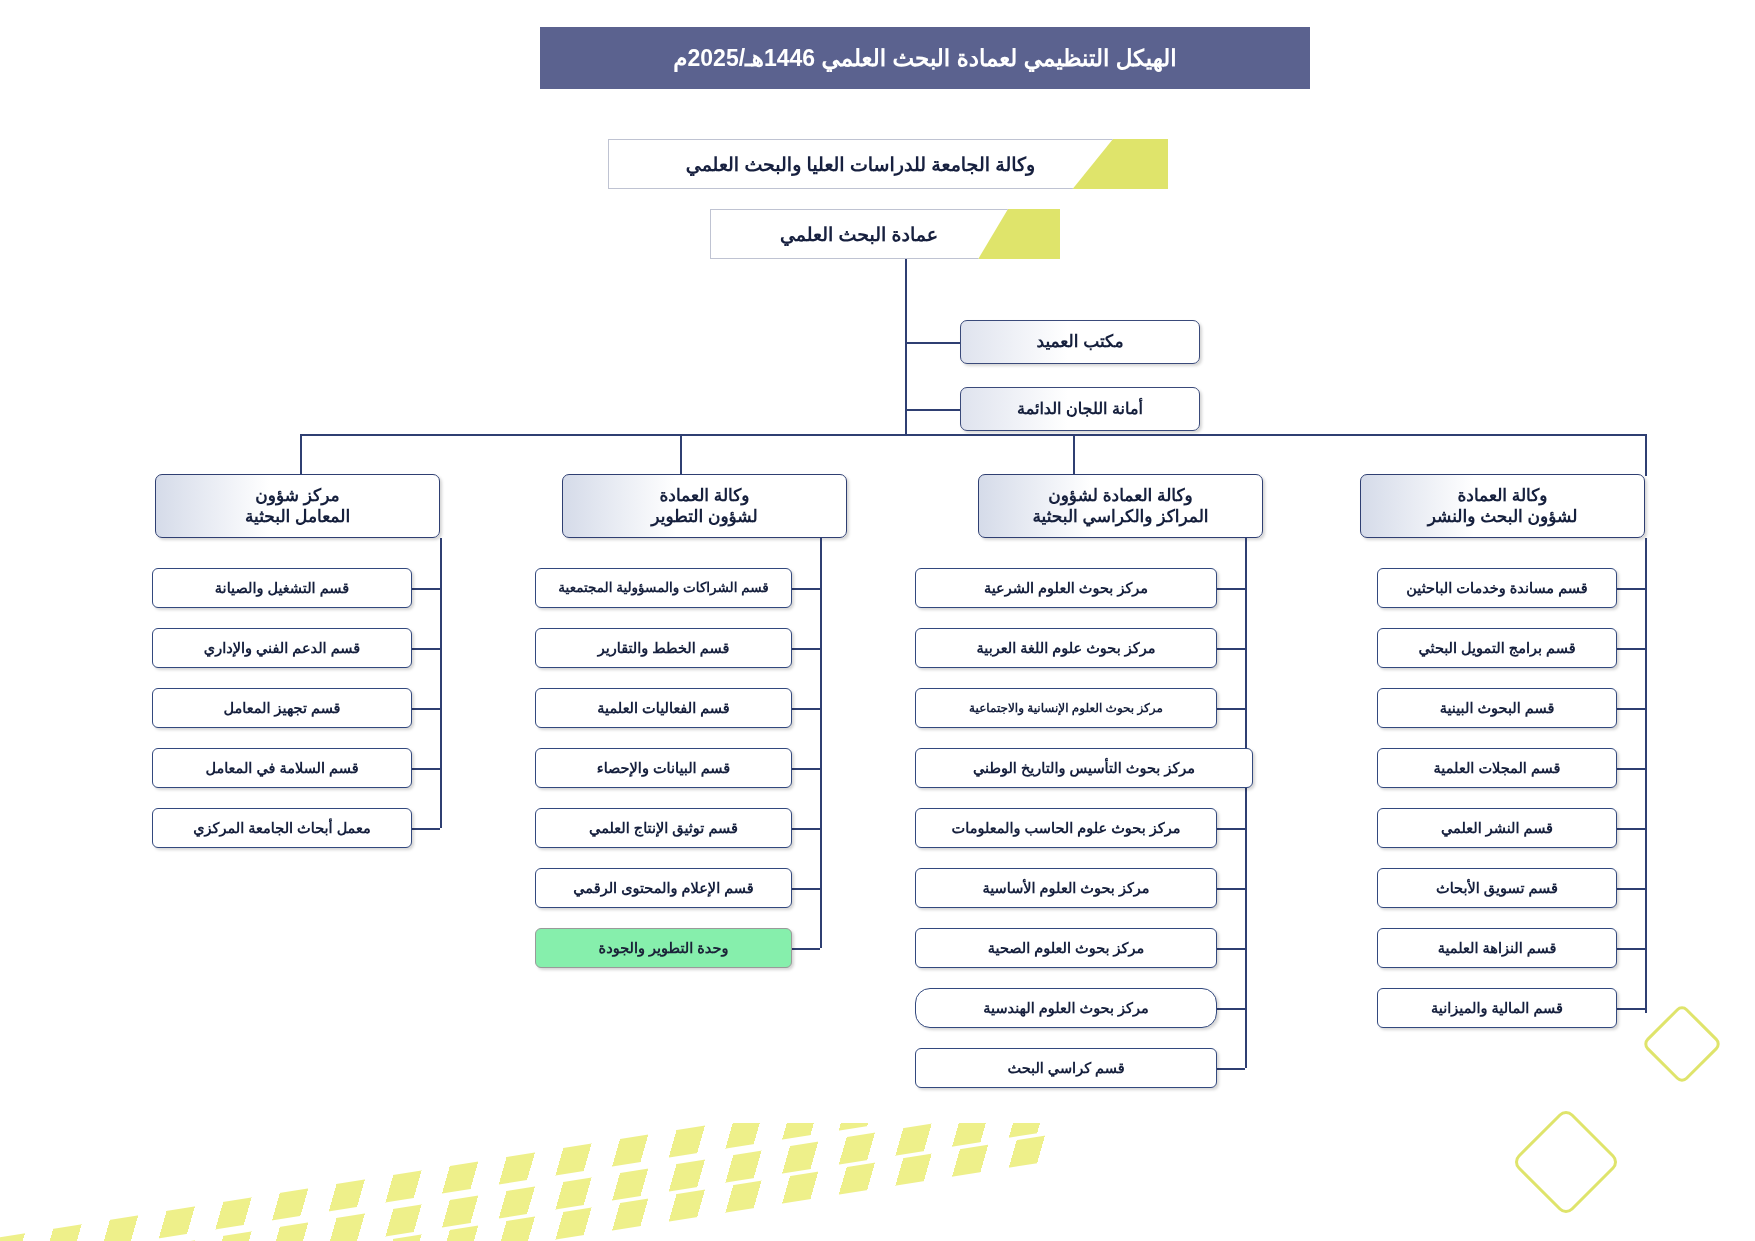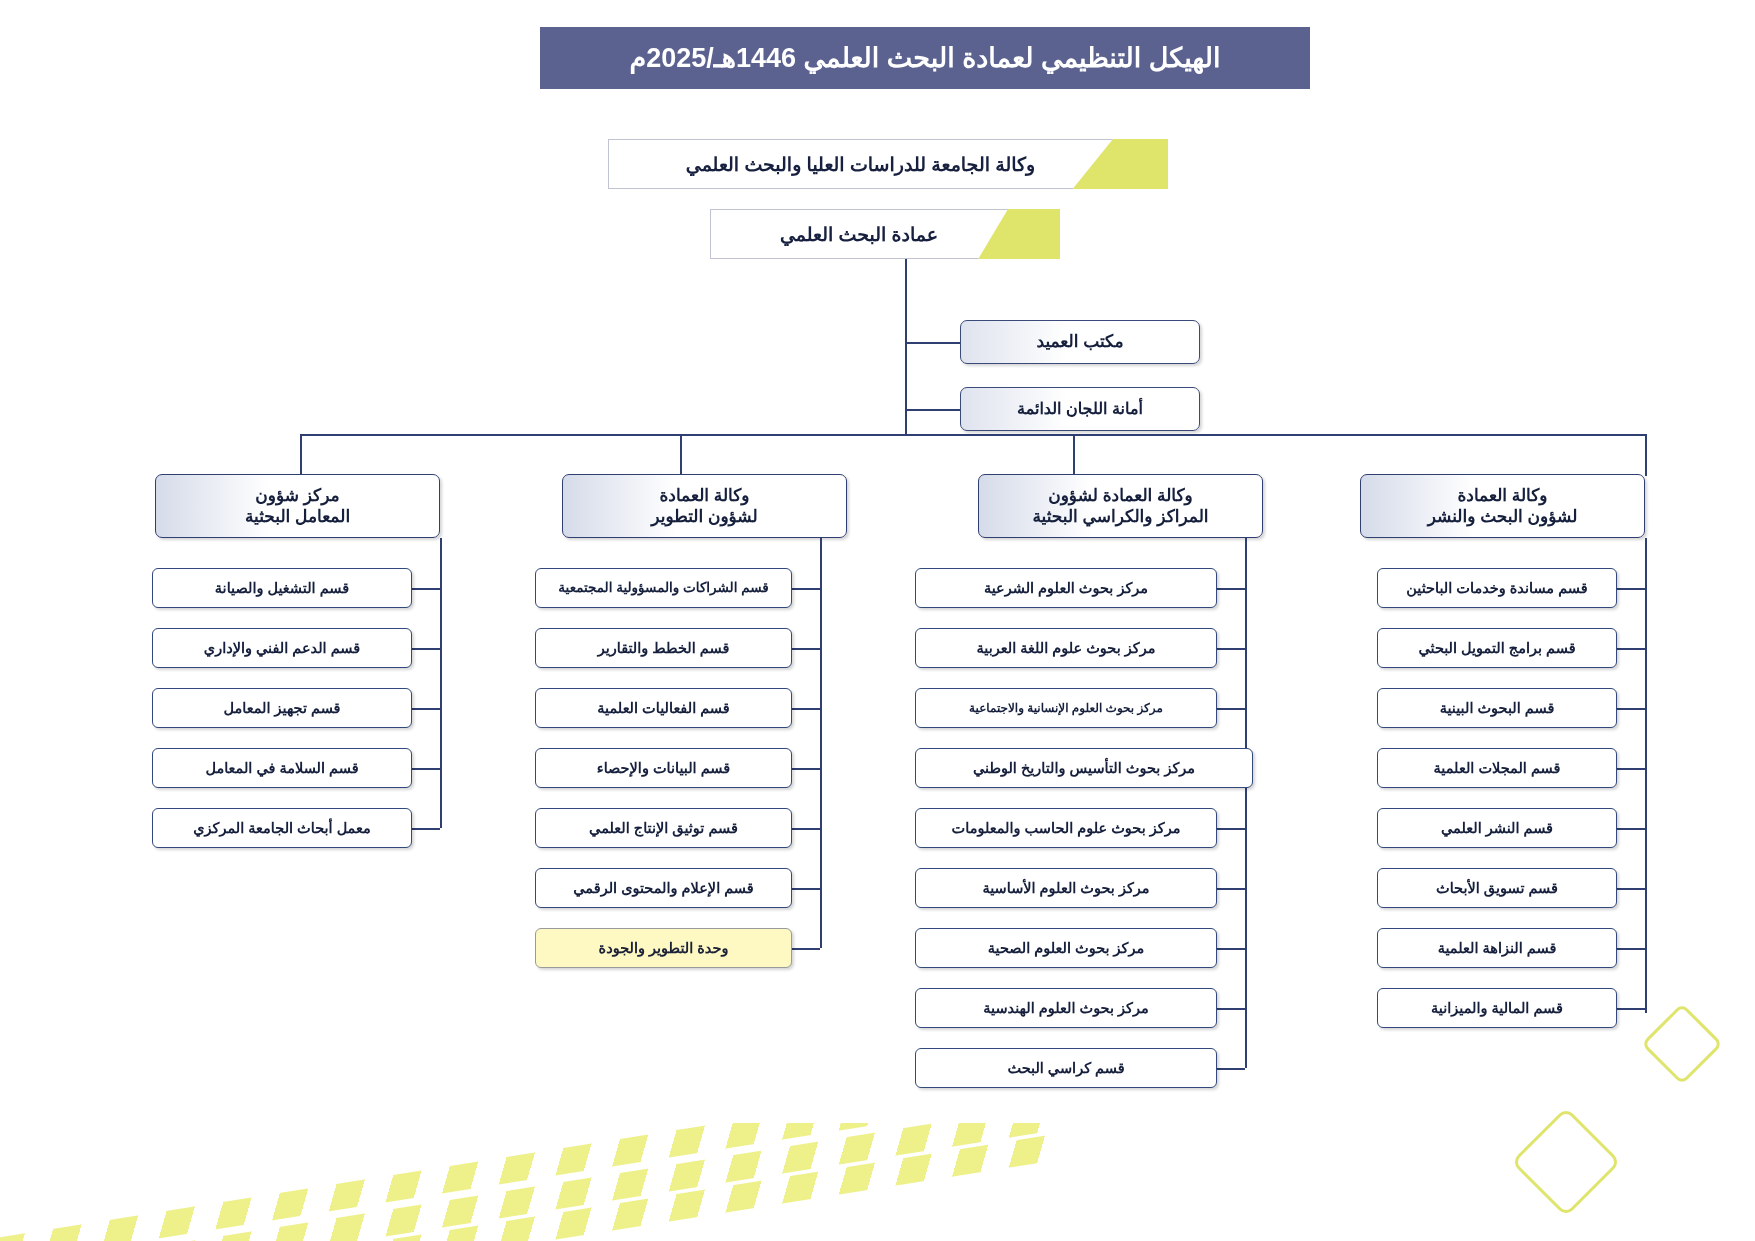--- a/index.html
+++ b/index.html
@@ -47,21 +47,21 @@
   .diamond.d2 { right: 150px; bottom: 40px; width: 78px; height: 78px; border-radius: 10px; }
 
   
   .title-bar {
     position: absolute;
     left: 540px; top: 27px;
     width: 770px; height: 62px;
     background: #5b628f;
     color: #ffffff;
     display: flex; align-items: center; justify-content: center;
-    font-size: 27px; font-weight: bold;
+    font-size: 23px; font-weight: bold;
     letter-spacing: 0px;
   }
 
   
   .rb {
     position: absolute;
     height: 50px;
   }
   .rb .accent {
     position: absolute; top: 0; height: 50px;
@@ -100,21 +100,21 @@
   }
   .box.leaf {
     height: 40px;
     font-size: 14.5px; font-weight: bold;
     background: #ffffff;
     border-color: #33497e;
     border-radius: 6px;
     padding: 0 6px;
   }
   .box.leaf.grey {
-    background: #fef9c3;
+    background: #86efac;
     border-color: #9a9a9a;
     color: #1b2238;
   }
 
   
   .line {
     position: absolute;
     background: #2f3f72;
   }
   .vline { width: 2px; }
@@ -249,21 +249,21 @@
   <div class="box leaf" style="left:915px; top:868px; width:302px;">
       <span>مركز بحوث العلوم الأساسية</span>
     </div>
 
   <div class="line hline" style="left:1217px; top:948px; width:28px;"></div>
   <div class="box leaf" style="left:915px; top:928px; width:302px;">
       <span>مركز بحوث العلوم الصحية</span>
     </div>
 
   <div class="line hline" style="left:1217px; top:1008px; width:28px;"></div>
-  <div class="box leaf" style="left:915px; top:988px; width:302px;">
+  <div class="box leaf" style="left:915px; top:988px; width:302px;border-radius:15px;">
       <span>مركز بحوث العلوم الهندسية</span>
     </div>
 
   <div class="line hline" style="left:1217px; top:1068px; width:28px;"></div>
   <div class="box leaf" style="left:915px; top:1048px; width:302px;">
       <span>قسم كراسي البحث</span>
     </div>
 
   <div class="box header" style="left:562px; top:474px; width:285px;">
     <span style="white-space: pre-line;">وكالة العمادة

